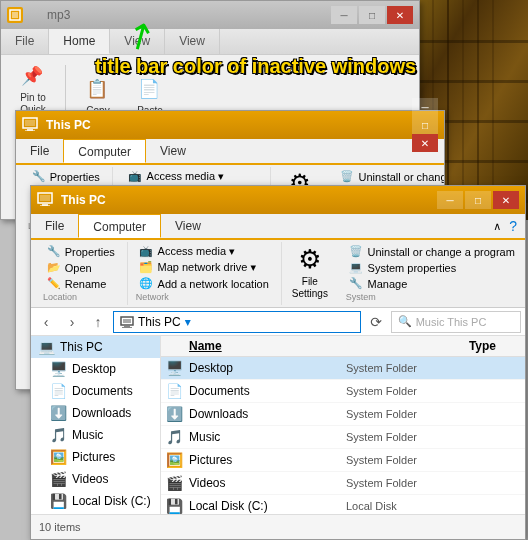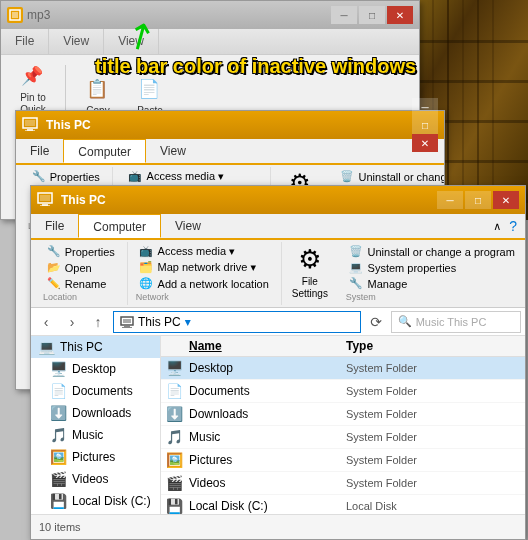--- a/index.html
+++ b/index.html
@@ -36,21 +36,21 @@
       width: 16px; height: 16px;
       background: #e8a000;
       border-radius: 2px;
       display: flex; align-items: center; justify-content: center;
       font-size: 9px; color: white;
     }
     .titlebar-inactive .win-title {
       flex: 1;
       font-size: 12px;
       color: #666;
-      margin-left: 0;
+      margin-left: 20px;
     }
     .titlebar-inactive .win-controls {
       display: flex; gap: 2px;
     }
     .win-btn {
       width: 26px; height: 18px;
       background: #d0d0d0;
       border: none;
       cursor: pointer;
       display: flex; align-items: center; justify-content: center;
@@ -365,21 +365,21 @@
       background: #f5f5f5;
       border-bottom: 1px solid #ddd;
       padding: 3px 0;
       font-size: 12px;
       font-weight: 600;
       position: sticky;
       top: 0;
       z-index: 1;
     }
     .file-list-header .col-name { width: 185px; padding-left: 28px; text-decoration: underline; }
-    .file-list-header .col-type { width: 150px; }
+    .file-list-header .col-type { width: 150px; text-align: right; }
     .file-list-header .col-extra { flex: 1; }
     .file-row {
       display: flex;
       align-items: center;
       padding: 3px 0;
       cursor: pointer;
       font-size: 12px;
       border-bottom: 1px solid #f5f5f5;
     }
     .file-row.selected { background: #cce4f7; }
@@ -494,20 +494,21 @@
     <span class="win-title">mp3</span>
     <div class="win-controls">
       <button class="win-btn">─</button>
       <button class="win-btn">□</button>
       <button class="win-btn close">✕</button>
     </div>
   </div>
   <div class="ribbon-inactive">
     <div class="ribbon-tabs-inactive">
       <div class="ribbon-tab-inactive">File</div>
+      <div class="ribbon-tab-inactive active">Home</div>
       <div class="ribbon-tab-inactive">View</div>
       <div class="ribbon-tab-inactive">View</div>
     </div>
     <div class="ribbon-body-inactive">
 
       <div class="ribbon-icon-btn">
         <div class="icon-shape pin-icon">📌</div>
         <span style="text-align:center;line-height:1.2;font-size:10px;">Pin to Quick
 access</span>
       </div>

